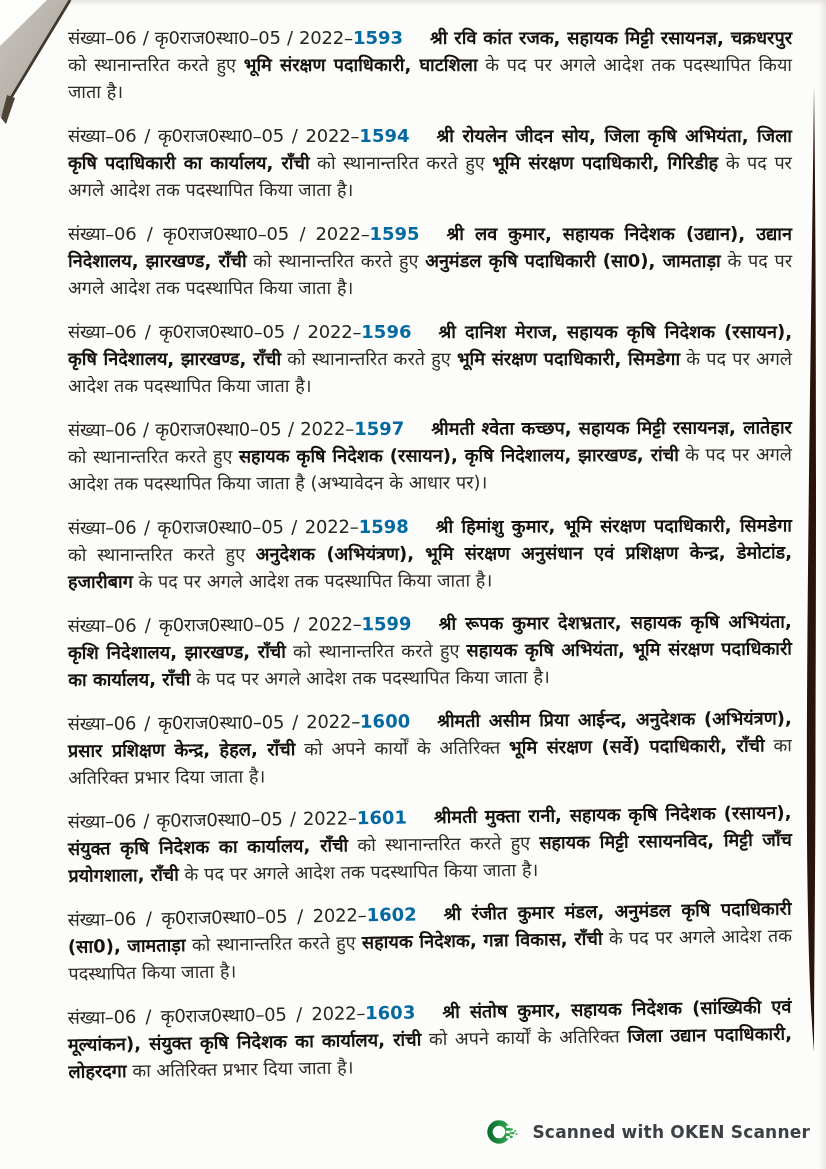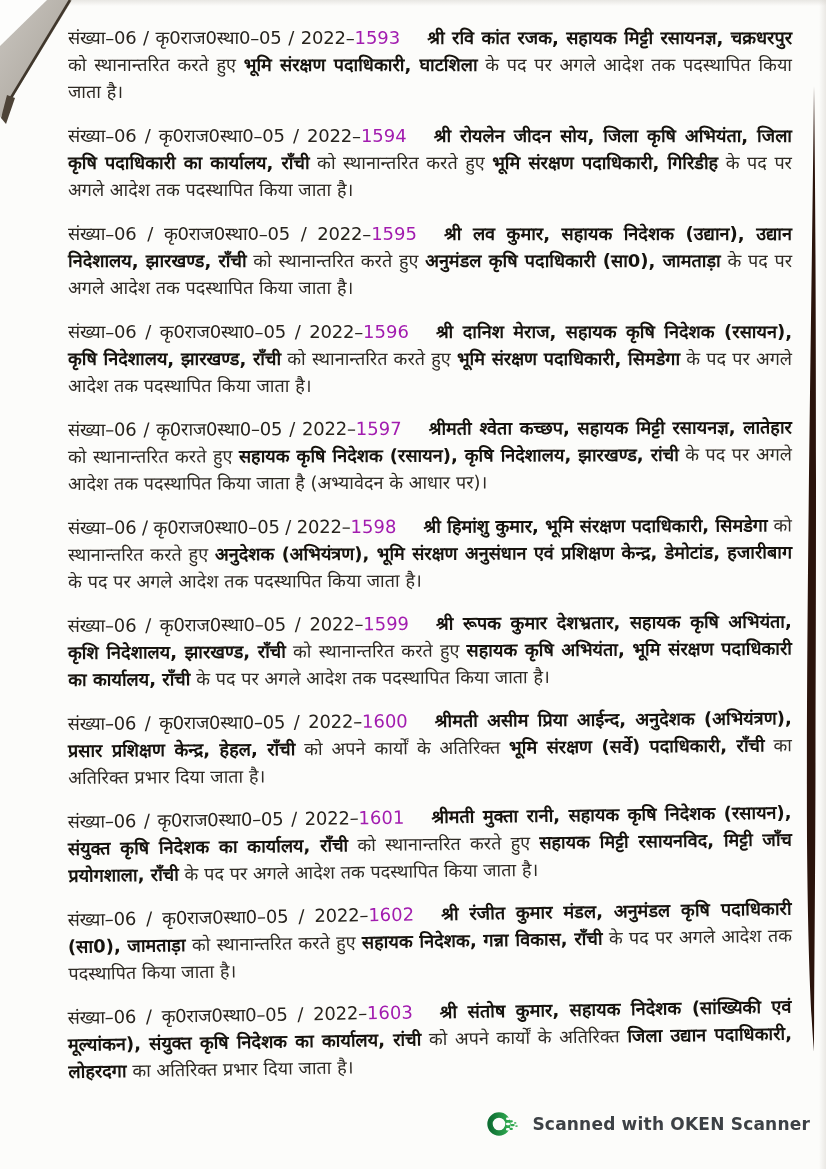--- a/index.html
+++ b/index.html
@@ -21,36 +21,36 @@
   .entries{position:absolute;left:68px;top:24px;width:724px;}
   .entry{
     margin:0 0 17px 0;
     text-align:justify;
     font-size:18px;
     line-height:27px;
     color:#2e2a24;
     transform-origin:left center;
   }
   .entry .ref-pre{font-weight:500;color:#27231d;letter-spacing:-0.2px;}
-  .entry .ref-num{font-weight:400;color:#a21caf;}
+  .entry .ref-num{font-weight:700;color:#0369a1;}
   .entry .tab{display:inline-block;width:27px;}
   .seg{color:#2e2a24;}
   .seg.bold{font-weight:700;color:#16130e;}
 
   
   .entry:nth-of-type(5){transform:rotate(-0.2deg);}
   .entry:nth-of-type(6){transform:rotate(-0.2deg);}
   .entry:nth-of-type(7){transform:rotate(-0.35deg);}
   .entry:nth-of-type(8){transform:rotate(-0.45deg);}
   .entry:nth-of-type(9){transform:rotate(-0.75deg);}
   .entry:nth-of-type(10){transform:rotate(-0.9deg);}
   .entry:nth-of-type(11){transform:rotate(-0.9deg);}
 
   .scanner-bar{
-    position:absolute;left:0;right:0;bottom:16px;height:58px;
+    position:absolute;left:0;right:0;bottom:8px;height:58px;
     display:flex;align-items:center;justify-content:flex-end;
     gap:11px;padding-right:16px;box-sizing:border-box;background:transparent;
   }
   .oken-logo{display:inline-flex;width:34px;height:26px;}
   .scanner-text{
     font-size:17px;font-weight:600;letter-spacing:.2px;
     color:#3d4145;
   }
 </style>
 </head>

